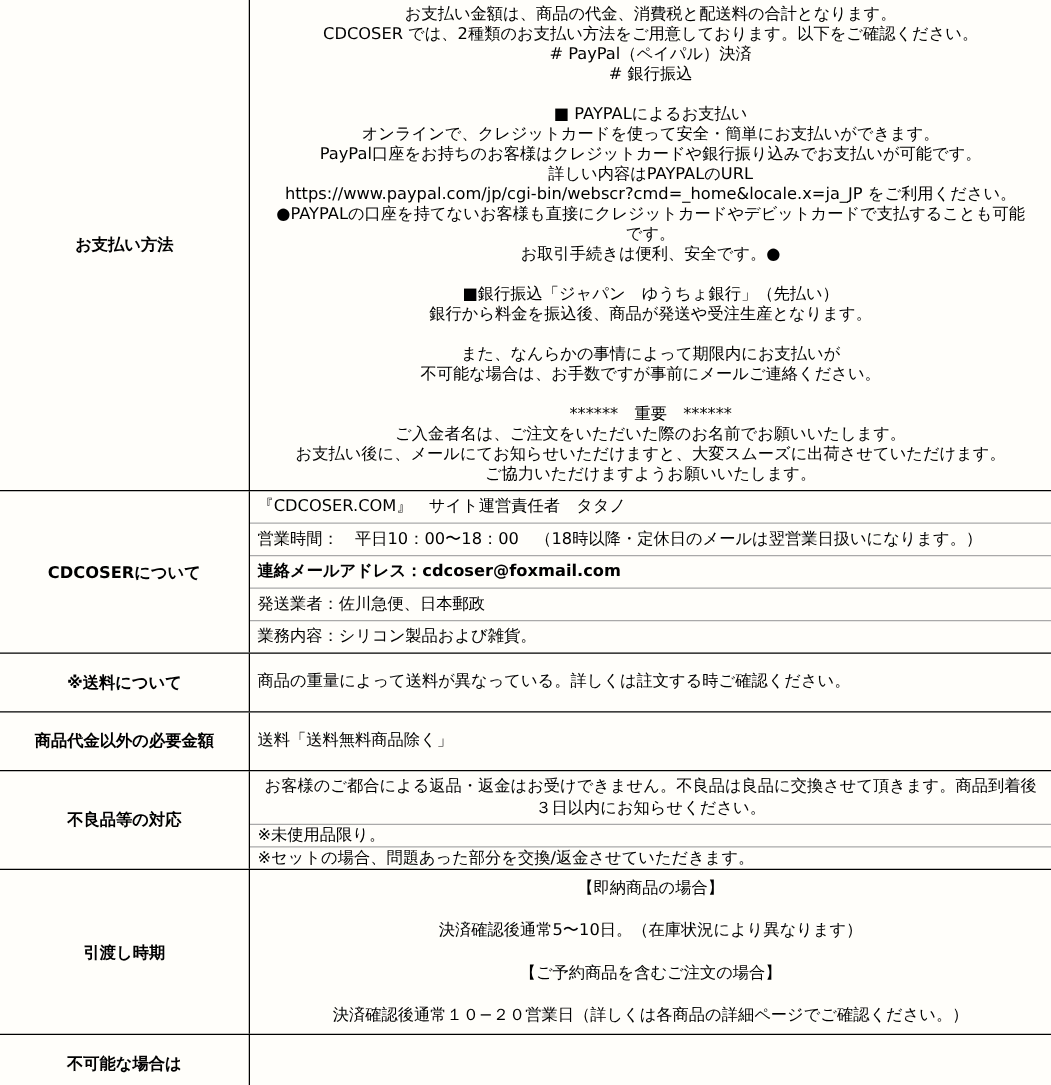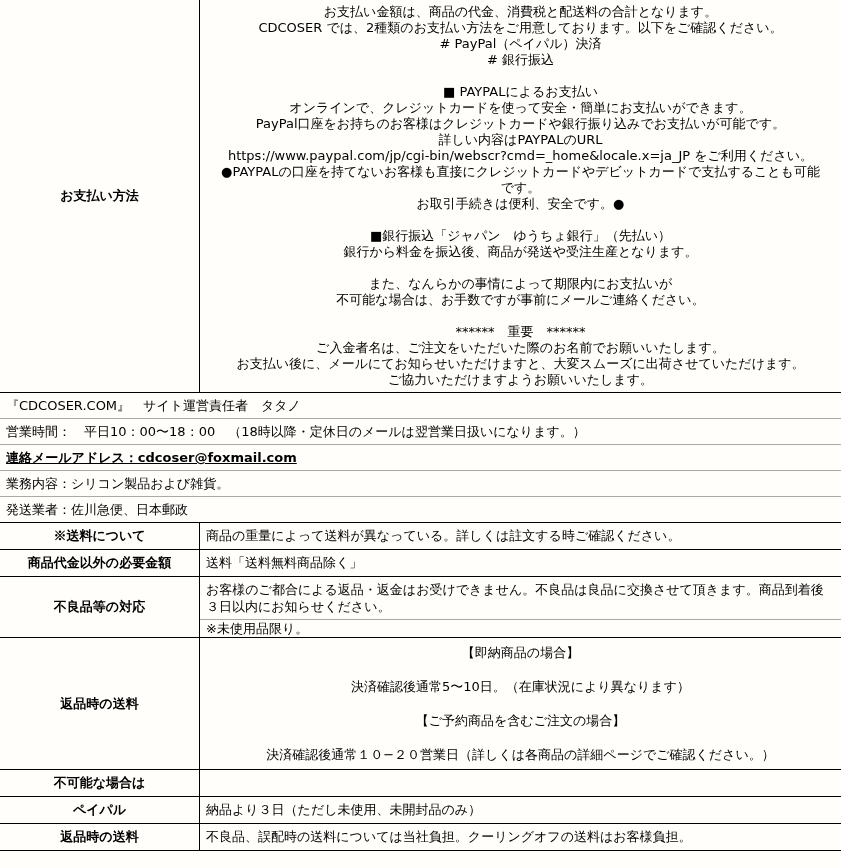--- a/index.html
+++ b/index.html
@@ -29,50 +29,50 @@
   .hcell {
     width: 200px;
     min-width: 200px;
     box-sizing: border-box;
     border-right: 1px solid #000;
     display: flex;
     align-items: center;
     justify-content: center;
     text-align: center;
     font-weight: bold;
-    padding: 4px 4px;
-    font-family: Liberation Mono, monospace;
+    padding: 14px 4px;
   }
   .ccell {
     flex: 1;
     box-sizing: border-box;
     min-width: 0;
   }
   .pre {
     white-space: pre-line;
     line-height: 16px;
     padding: 4px 6px;
     text-align: center;
   }
   .stack {
     display: flex;
     flex-direction: column;
     padding: 0;
+    text-align: center;
   }
   .subrow {
     flex: 1;
     border-bottom: 1px solid #a9a9a9;
     padding: 4px 6px;
     line-height: 17px;
     display: flex;
     align-items: center;
   }
   .subrow:last-child { border-bottom: none; }
   .subrow.tight { padding: 1px 6px; line-height: 15px; }
-  .subrow.bold { font-weight: bold; text-decoration: underline; }
+  .subrow.bold { font-weight: bold; }
   .single {
     padding: 3px 6px;
     line-height: 16px;
     display: flex;
     align-items: center;
   }
   .row-extra-fees .ccell,
   .row-return-shipping .ccell { min-height: 20px; }
   .row-shipping-note .ccell { min-height: 24px; }
   .row-return-deadline .ccell { min-height: 22px; }
@@ -106,49 +106,51 @@
 また、なんらかの事情によって期限内にお支払いが
 不可能な場合は、お手数ですが事前にメールご連絡ください。
 
 ******　重要　******
 ご入金者名は、ご注文をいただいた際のお名前でお願いいたします。
 お支払い後に、メールにてお知らせいただけますと、大変スムーズに出荷させていただけます。
 ご協力いただけますようお願いいたします。</div>
     </div>
 
     <div class="row row-about">
+      <div class="hcell">CDCOSERについて</div>
       <div class="ccell stack">
         <div class="subrow">『CDCOSER.COM』　サイト運営責任者　タタノ</div>
         <div class="subrow">営業時間：　平日10：00〜18：00　（18時以降・定休日のメールは翌営業日扱いになります。）</div>
         <div class="subrow bold">連絡メールアドレス：cdcoser@foxmail.com</div>
+        <div class="subrow">発送業者：佐川急便、日本郵政</div>
         <div class="subrow">業務内容：シリコン製品および雑貨。</div>
-        <div class="subrow">発送業者：佐川急便、日本郵政</div>
       </div>
     </div>
 
     <div class="row row-shipping-note">
       <div class="hcell">※送料について</div>
       <div class="ccell single">商品の重量によって送料が異なっている。詳しくは註文する時ご確認ください。</div>
     </div>
 
     <div class="row row-extra-fees">
       <div class="hcell">商品代金以外の必要金額</div>
       <div class="ccell single">送料「送料無料商品除く」</div>
     </div>
 
     <div class="row row-defective">
       <div class="hcell">不良品等の対応</div>
       <div class="ccell stack">
         <div class="subrow">お客様のご都合による返品・返金はお受けできません。不良品は良品に交換させて頂きます。商品到着後３日以内にお知らせください。</div>
         <div class="subrow tight">※未使用品限り。</div>
+        <div class="subrow tight">※セットの場合、問題あった部分を交換/返金させていただきます。</div>
       </div>
     </div>
 
     <div class="row row-delivery">
-      <div class="hcell">返品時の送料</div>
+      <div class="hcell">引渡し時期</div>
       <div class="ccell pre">【即納商品の場合】
 
 決済確認後通常5〜10日。（在庫状況により異なります）
 
 【ご予約商品を含むご注文の場合】
 
 決済確認後通常１０−２０営業日（詳しくは各商品の詳細ページでご確認ください。）</div>
     </div>
 
     <div class="row row-payment-deadline">

